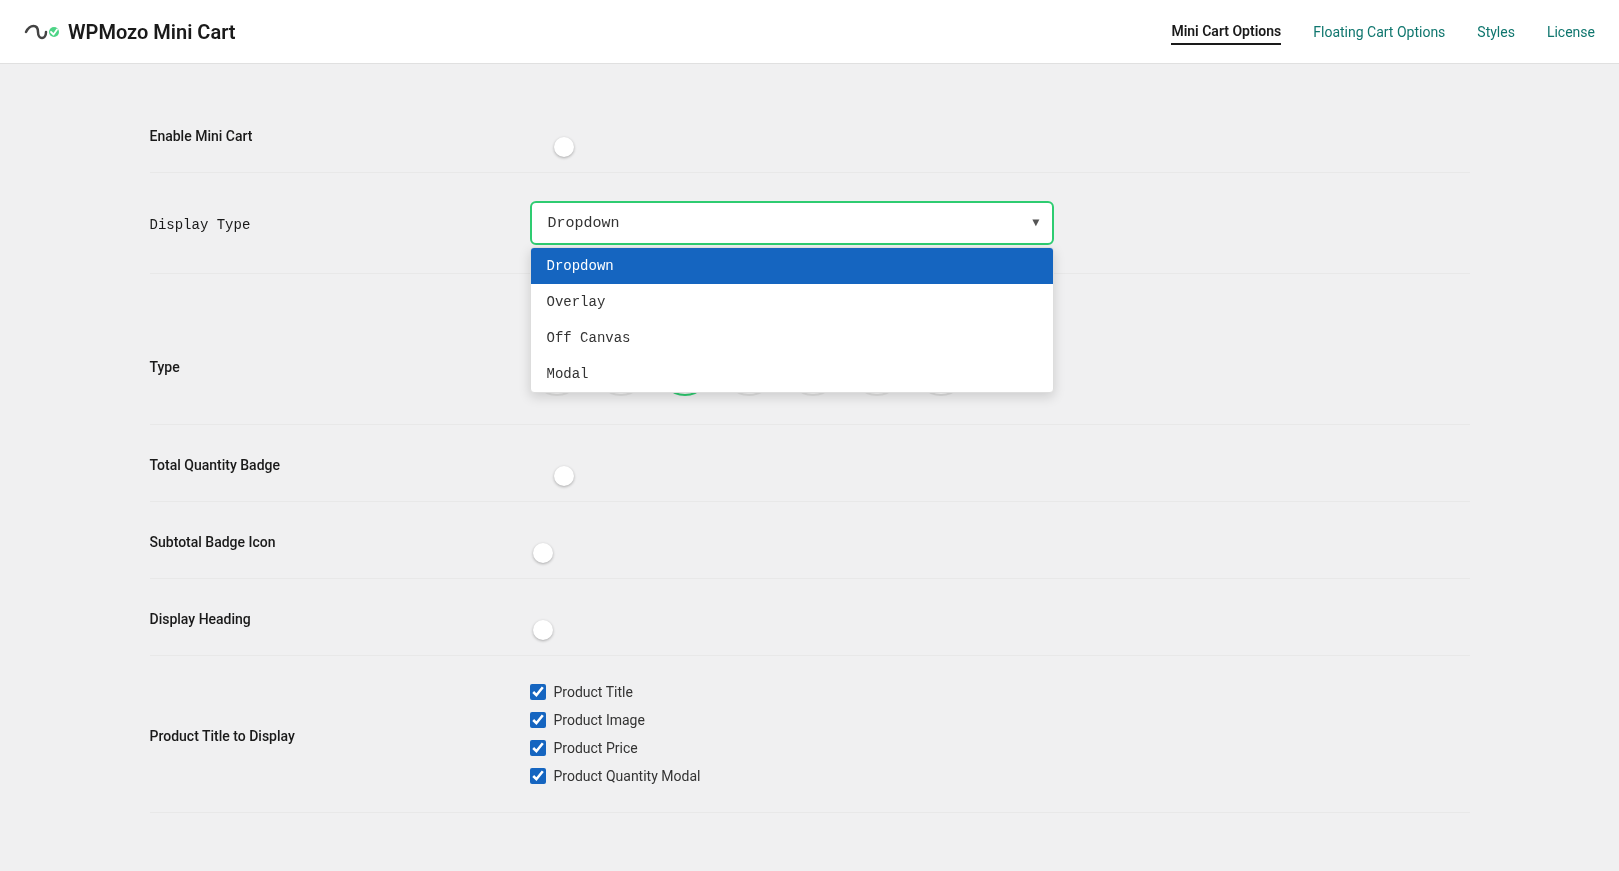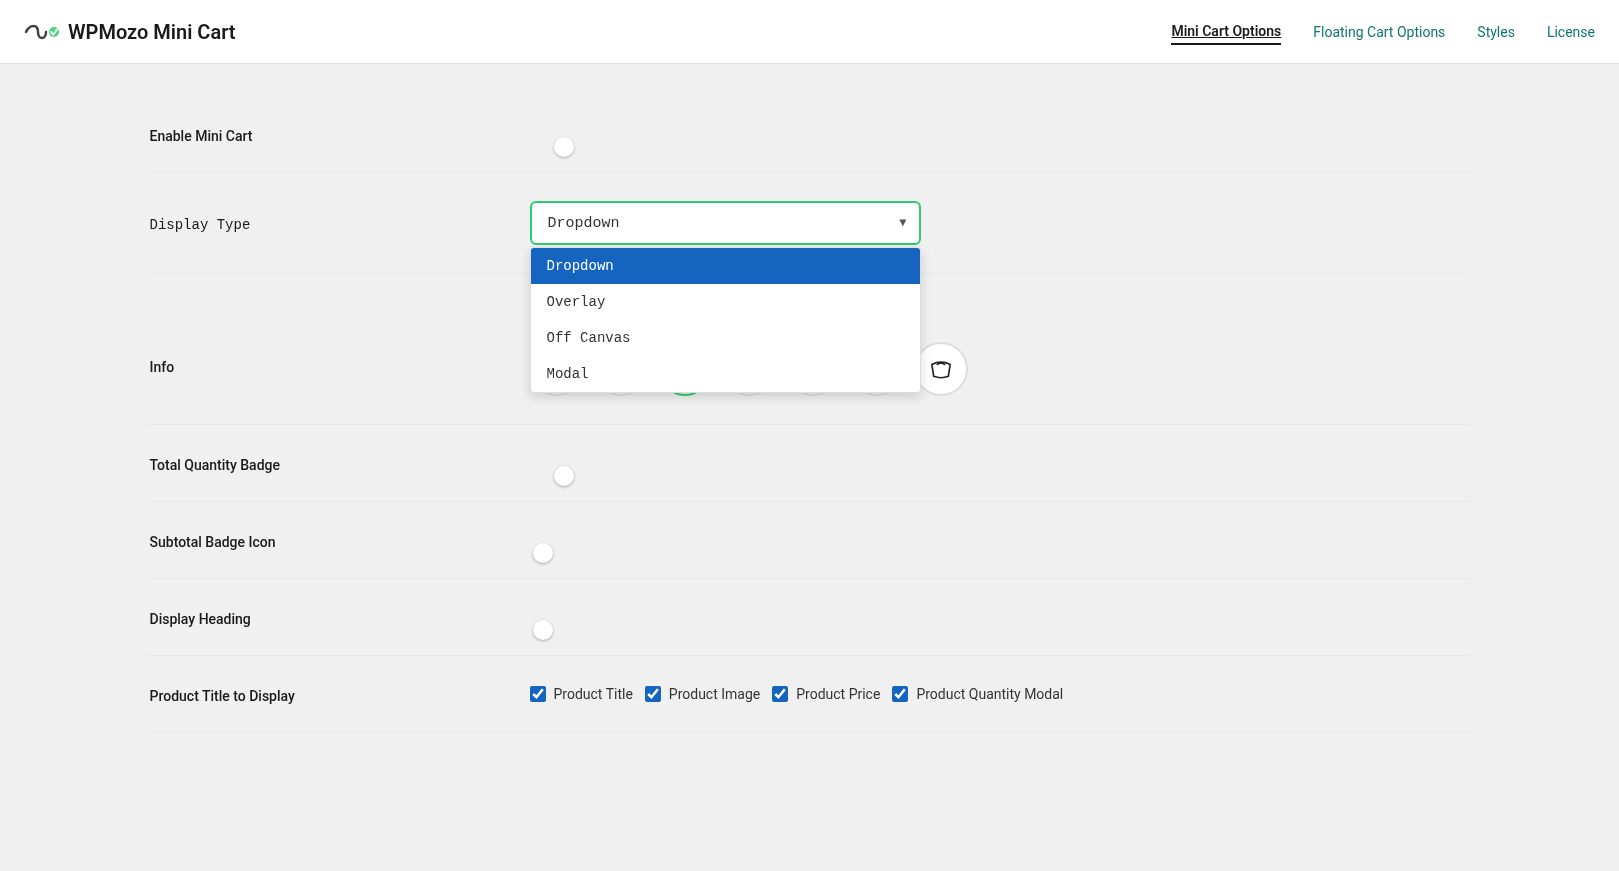--- a/index.html
+++ b/index.html
@@ -43,21 +43,20 @@
       font-size: 14px;
       color: #0f766e;
       cursor: pointer;
       padding: 4px 0;
       text-decoration: none;
     }
     .nav-item.active {
       color: #1a1a1a;
       font-weight: 600;
       border-bottom: 2px solid #1a1a1a;
-      text-decoration: underline;
     }
 
     
     .main-content {
       max-width: 1400px;
       margin: 0 auto;
       padding: 32px 40px;
     }
 
     
@@ -108,21 +107,21 @@
       background: white;
       box-shadow: 0 1px 3px rgba(0,0,0,0.3);
       transition: 0.3s;
     }
     .toggle-thumb.on { left: 24px; }
     .toggle-thumb.off { left: 3px; }
 
     
     .dropdown-container {
       position: relative;
-      width: 391px;
+      width: 524px;
     }
     .dropdown-select {
       width: 100%;
       height: 44px;
       border: 2px solid #2ecc71;
       border-radius: 6px;
       padding: 0 16px;
       font-size: 15px;
       color: #333;
       background: #fff;
@@ -188,21 +187,21 @@
       border-width: 2px;
     }
     .icon-btn:last-child {
       border-color: #ddd;
       background: #fff;
     }
 
     
     .checkbox-group {
       display: flex;
-      flex-direction: row;
+      flex-direction: column;
       gap: 12px;
     }
     .checkbox-item {
       display: flex;
       align-items: center;
       gap: 8px;
       font-size: 14px;
       color: #333;
     }
     .checkbox-item input[type="checkbox"] {
@@ -257,21 +256,21 @@
           <div class="dropdown-option selected">Dropdown</div>
           <div class="dropdown-option">Overlay</div>
           <div class="dropdown-option">Off Canvas</div>
           <div class="dropdown-option">Modal</div>
         </div>
       </div>
     </div>
   </div>
 
   <div class="settings-row" style="padding-top: 80px; margin-top: -20px;">
-    <div class="settings-label">Info</div>
+    <div class="settings-label">Type</div>
     <div class="settings-control">
       <div class="icon-selector">
         <div class="icon-btn">
           <svg width="22" height="22" viewBox="0 0 24 24" fill="none" stroke="#222" stroke-width="1.8" stroke-linecap="round" stroke-linejoin="round">
             <circle cx="9" cy="21" r="1"></circle>
               <circle cx="20" cy="21" r="1"></circle>
             <path d="M1 1h4l2.68 13.39a2 2 0 0 0 2 1.61h9.72a2 2 0 0 0 2-1.61L23 6H6"></path>
           </svg>
         </div>
         <div class="icon-btn">

